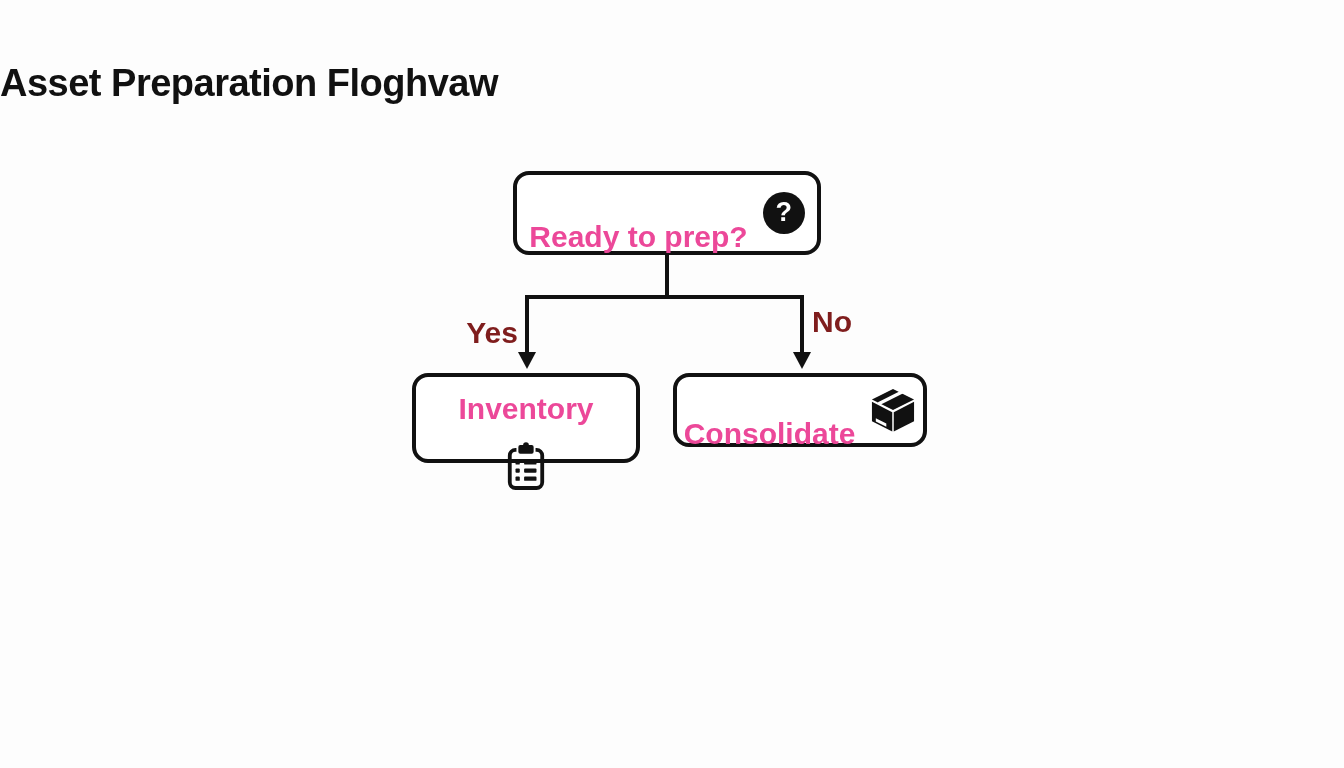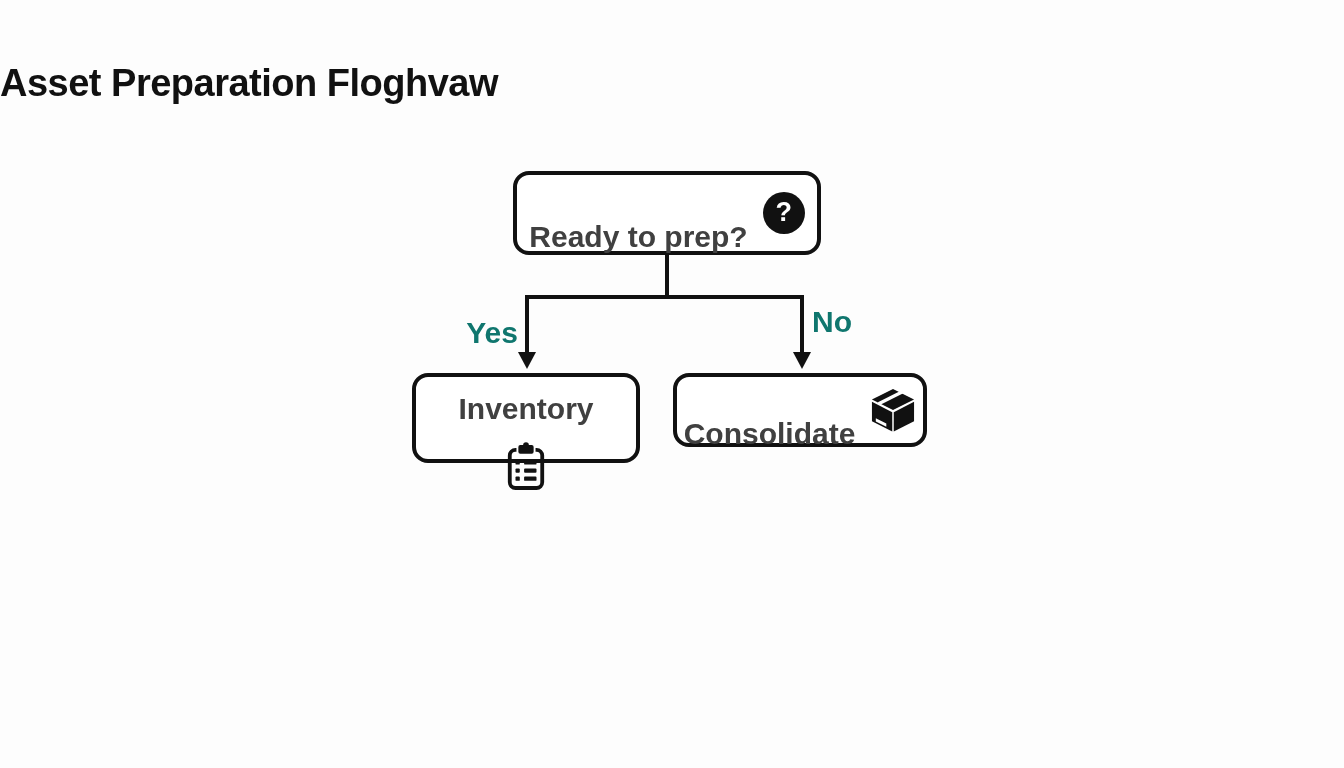--- a/index.html
+++ b/index.html
@@ -38,21 +38,21 @@
     border: 4px solid #111111;
     border-radius: 16px;
     display: flex;
     align-items: center;
     justify-content: center;
     gap: 15px;
   }
   .node-label {
     font-size: 30px;
     font-weight: bold;
-    color: #404040;
+    color: #ec4899;
     white-space: nowrap;
     margin-top: 48px;
   }
   .decision { left: 513px; top: 171px; width: 308px; height: 84px; }
   .leaf-inventory { left: 412px; top: 373px; width: 228px; height: 90px; flex-direction: column; }
   .leaf-consolidate { left: 673px; top: 373px; width: 254px; height: 74px; }
   .q-icon {
     width: 42px;
     height: 42px;
     background: #111111;
@@ -66,21 +66,21 @@
     color: #ffffff;
     font-size: 27px;
     font-weight: bold;
     line-height: 1;
     transform: translateY(-1px);
   }
   .edge-label {
     position: absolute;
     font-size: 30px;
     font-weight: bold;
-    color: #0f766e;
+    color: #7f1d1d;
     line-height: 1;
   }
   .edge-label.yes { left: 436px; top: 318px; width: 82px; text-align: right; }
   .edge-label.no  { left: 812px; top: 307px; }
   .node-icon { flex: 0 0 auto; display: block; }
 </style>
 </head>
 <body>
 
 <div class="canvas">

